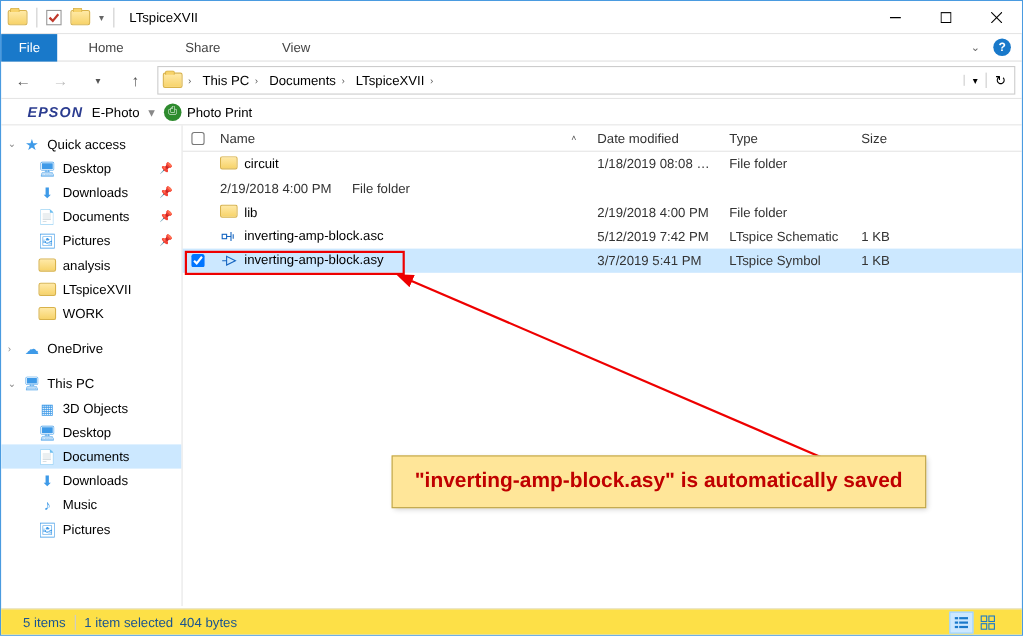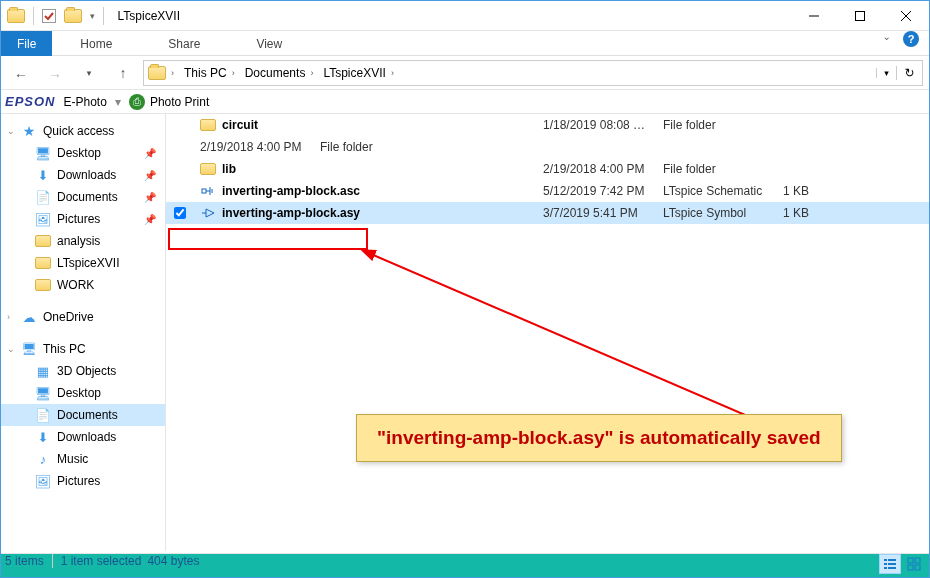--- a/index.html
+++ b/index.html
@@ -12,41 +12,41 @@
 .folder-ico::before { content:''; position:absolute; top:-3px; left:1px; width:7px; height:3px; background:#f7d36a; border:1px solid #d8b24a; border-bottom:none; border-radius:2px 2px 0 0;}
 .qat-divider { width:1px; height:18px; background:#ccc; }
 .checkbox-red { width:14px; height:14px; border:1px solid #999; display:inline-flex; align-items:center; justify-content:center; }
 .checkbox-red svg { width:12px; height:12px; }
 .qat-dd { font-size:9px; color:#666; }
 .titlebar .title { flex:1; padding-left:8px; font-size:12px; color:#000; }
 .winbtns { display:flex; }
 .winbtn { width:46px; height:30px; display:flex; align-items:center; justify-content:center; font-size:12px; color:#000; }
 
 
-.ribbon { height:25px; display:flex; align-items:flex-start; border-bottom:1px solid #e0e0e0; font-size:12px; position:relative; }
+.ribbon { height:25px; display:flex; align-items:center; border-bottom:1px solid #e0e0e0; font-size:12px; position:relative; }
 .ribbon .filetab { background:#1979ca; color:#fff; padding:4px 16px; height:25px; display:flex; align-items:center; }
 .ribbon .tab { padding:0 28px; color:#444; height:25px; display:flex; align-items:center; }
 .ribbon .spacer { flex:1; }
 .ribbon .collapse { padding:0 8px; color:#666; font-size:10px; }
 .help-icon { width:16px; height:16px; background:#1979ca; color:#fff; border-radius:50%; display:inline-flex; align-items:center; justify-content:center; font-size:11px; font-weight:bold; margin:0 10px 0 4px;}
 
 
 .addrrow { height:34px; display:flex; align-items:center; gap:6px; padding:3px 6px; border-bottom:1px solid #e5e5e5;}
 .navbtn { width:28px; height:28px; display:flex; align-items:center; justify-content:center; color:#555; font-size:14px;}
 .navbtn.disabled { color:#bbb; }
 .addressbar { flex:1; height:26px; border:1px solid #ccc; display:flex; align-items:center; font-size:12px; background:#fff; }
 .addressbar .seg { padding:0 4px; display:flex; align-items:center; gap:3px; height:100%; }
 .addressbar .chev { font-size:9px; color:#555; padding:0 2px;}
 .addressbar .dropdown-btn { border-left:1px solid #ccc; width:20px; display:flex; align-items:center; justify-content:center;}
 .addressbar .refresh-btn { border-left:1px solid #ccc; width:26px; display:flex; align-items:center; justify-content:center;}
 .searchbox { width:210px; height:26px; border:1px solid #ccc; display:flex; align-items:center; font-size:12px; color:#888; padding:0 6px; }
 .searchbox .si { margin-left:auto; color:#555;}
 
 
-.epsonbar { height:24px; display:flex; align-items:center; padding:0 4px; gap:8px; font-size:12px; border-bottom:1px solid #e5e5e5;}
+.epsonbar { height:24px; display:flex; align-items:center; padding:0 24px; gap:8px; font-size:12px; border-bottom:1px solid #e5e5e5;}
 .epson-logo { color:#2a3b8f; font-weight:bold; font-style:italic; letter-spacing:1px; font-size:13px;}
 .pp-btn { display:flex; align-items:center; gap:5px; }
 .pp-circle { width:16px; height:16px; background:#2e8b2e; border-radius:50%; display:flex; align-items:center; justify-content:center; color:#fff; font-size:10px;}
 
 
 .main { display:flex; height:437px; }
 .sidebar { width:165px; border-right:1px solid #e5e5e5; overflow-y:auto; padding:6px 0; font-size:12px;}
 .tree-item { display:flex; align-items:center; gap:6px; padding:2px 0 2px 20px; height:22px; white-space:nowrap;}
 .tree-item.lvl1 { padding-left:34px; }
 .tree-item.selected { background:#cce8ff; }
@@ -68,35 +68,35 @@
 .col-name { width:343px; }
 .col-date { width:120px; }
 .col-type { width:120px; }
 .col-size { width:80px; text-align:right; }
 .sort-ind { font-size:8px; color:#555; margin-left:auto; margin-right:6px;}
 
 .filerow { display:flex; height:22px; align-items:center; padding-left:0;}
 .filerow.selected { background:#cce8ff; }
 .filerow .cell { padding:0 6px; overflow:hidden; white-space:nowrap; text-overflow:ellipsis;}
 .cell-check { width:28px; display:flex; justify-content:center;}
-.cell-name { width:343px; display:flex; align-items:center; gap:6px;font-weight:bold;}
+.cell-name { width:343px; display:flex; align-items:flex-start; gap:6px;}
 .cell-date { width:120px; color:#333;}
 .cell-type { width:120px; color:#333;}
 .cell-size { width:80px; text-align:left; color:#333;}
 .cell-check input { width:12px; height:12px; }
 .fileico { width:16px; height:16px; display:inline-flex; align-items:center; justify-content:center;}
 
 .red-highlight { position:absolute; border:2px solid #e00; pointer-events:none; }
 
 
 .callout { position:absolute; background:#ffe699; border:1px solid #bfa54a; padding:12px 20px; font-size:19px; font-weight:bold; color:#c00000; box-shadow:2px 2px 5px rgba(0,0,0,.2);}
 .arrow-svg { position:absolute; pointer-events:none; }
 
 
-.statusbar { position:absolute; bottom:0; left:0; right:0; height:24px; border-top:1px solid #e5e5e5; display:flex; font-size:12px; padding:0 4px; color:#1a5490; background:#14b8a6;}
+.statusbar { position:absolute; bottom:0; left:0; right:0; height:24px; border-top:1px solid #e5e5e5; display:flex; align-items:center; font-size:12px; padding:0 20px; color:#1a5490; background:#fde047;}
 .statusbar .sdiv { width:1px; height:14px; background:#ccc; margin:0 8px;}
 .statusbar .viewbtns { margin-left:auto; display:flex; gap:2px;}
 .viewbtn { width:22px; height:20px; border:1px solid transparent; display:flex; align-items:center; justify-content:center;}
 .viewbtn.active { background:#cce8ff; border-color:#99d1ff;}
 .viewbtn svg { width:14px; height:14px; }
 </style>
 </head>
 <body>
 
 <div class="titlebar">
@@ -258,20 +258,32 @@
           <span>Music</span>
         </div>
         <div class="tree-item lvl1">
           <span class="ico" style="color:#3e9ae8;font-size:13px;">🖼</span>
           <span>Pictures</span>
         </div>
       </div>
   </div>
 
   <div class="filelist">
+    <div class="columns">
+      <div class="col col-check">
+          <input type="checkbox" style="">
+        </div>
+      <div class="col col-name">
+          <span>Name</span>
+          <span class="sort-ind">˄</span>
+        </div>
+      <div class="col col-date">Date modified</div>
+      <div class="col col-type">Type</div>
+      <div class="col col-size">Size</div>
+    </div>
     <div id="file-rows">
         <div class="filerow">
           <div class="cell cell-check">
             <input type="checkbox" style="visibility: hidden;">
           </div>
           <div class="cell cell-name">
             <span class="ico-folder"></span>
             <span>circuit</span>
           </div>
           <div class="cell cell-date">1/18/2019 08:08 PM</div>

